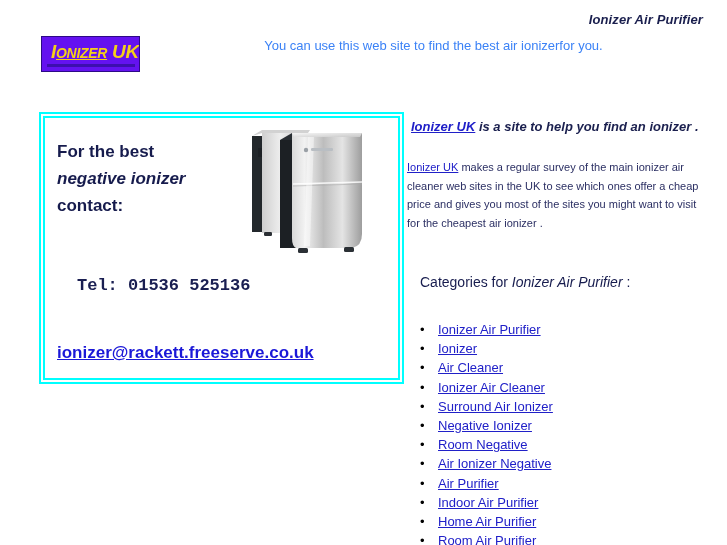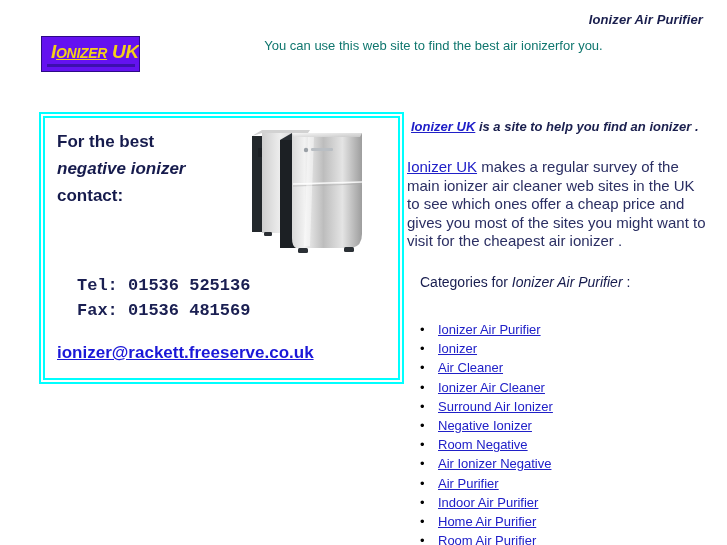--- a/index.html
+++ b/index.html
@@ -31,21 +31,21 @@
   }
   .tagline {
     position: absolute;
     top: 38px;
     left: 0;
     width: 727px;
     text-align: center;
     padding-left: 140px;
     box-sizing: border-box;
     font-size: 13px;
-    color: #0f766e;
+    color: #3b82f6;
     white-space: nowrap;
   }
 
   
   .logo {
     position: absolute;
     left: 41px;
     top: 36px;
     width: 99px;
     height: 36px;
@@ -96,21 +96,21 @@
     top: 2px;
     right: 2px;
     bottom: 2px;
     border: 2px solid #00ffff;
     background: #ffffff;
     box-sizing: border-box;
   }
   .contact-content {
     position: absolute;
     left: 0; top: 0; right: 0; bottom: 0;
-    padding: 10px 12px;
+    padding: 20px 12px;
     border-radius: 20px;
   }
 
   .best-line {
     font-size: 17px;
     font-weight: bold;
     line-height: 27px;
     color: #161b4d;
     margin: 0;
   }
@@ -158,21 +158,21 @@
   .intro-bold {
     margin: 4px;
     font-size: 13px;
     font-weight: bold;
     font-style: italic;
     line-height: 18px;
     color: #1a1f4e;
   }
   .intro-body {
     margin: 22px 0 0 0;
-    font-size: 15px;
+    font-size: 11px;
     line-height: 18.5px;
     color: #2b2f63;
   }
   a.inline-link {
     color: #2020c8;
     text-decoration: underline;
   }
   a.inline-link.bi {
     font-weight: bold;
     font-style: italic;
@@ -276,21 +276,21 @@
         <path d="M68 15 L74 15 L70 124 L64 124 Z" fill="#ffffff" opacity="0.45"></path>
 
         <circle cx="66" cy="28" r="2.2" fill="#9aa0a6"></circle>
         <rect x="71" y="26" width="22" height="3" rx="1.2" fill="#b9bec3"></rect>
 
         <rect x="58" y="126" width="10" height="5" rx="1.5" fill="#2b3035"></rect>
         <rect x="104" y="125" width="10" height="5" rx="1.5" fill="#2b3035"></rect>
         <rect x="24" y="110" width="8" height="4" rx="1.2" fill="#2b3035"></rect>
       </svg>
 
-      <div class="telblock"><span>Tel: 01536 525136</span><br><span>Fax: 01536 481569</span></div>
+      <div class="telblock"><span>Tel: 01536 525136</span><br></div>
 
       <a href="#" class="email-link">ionizer@rackett.freeserve.co.uk</a>
     </div>
   </div>
 </div>
 
 <div class="right-col">
   <p class="intro-bold"><a href="#" class="inline-link bi">Ionizer UK</a><span> is a site to help you find an ionizer .</span></p>
   <p class="intro-body"><a href="#" class="inline-link">Ionizer UK</a><span> makes a regular survey of the main ionizer air cleaner web sites in the UK to see which ones offer a cheap price and gives you most of the sites you might want to visit for the cheapest air ionizer .</span></p>
 </div>

